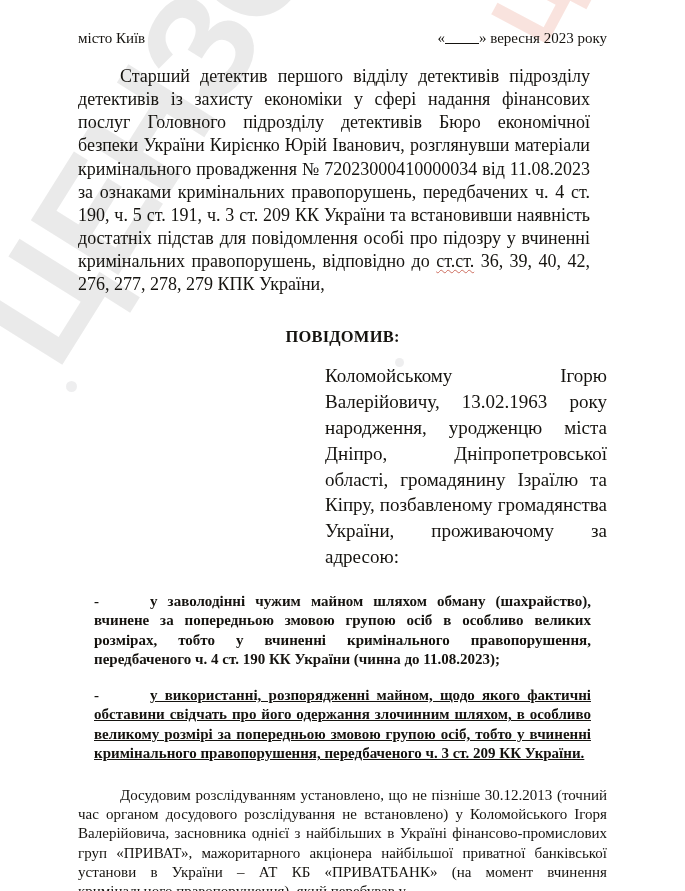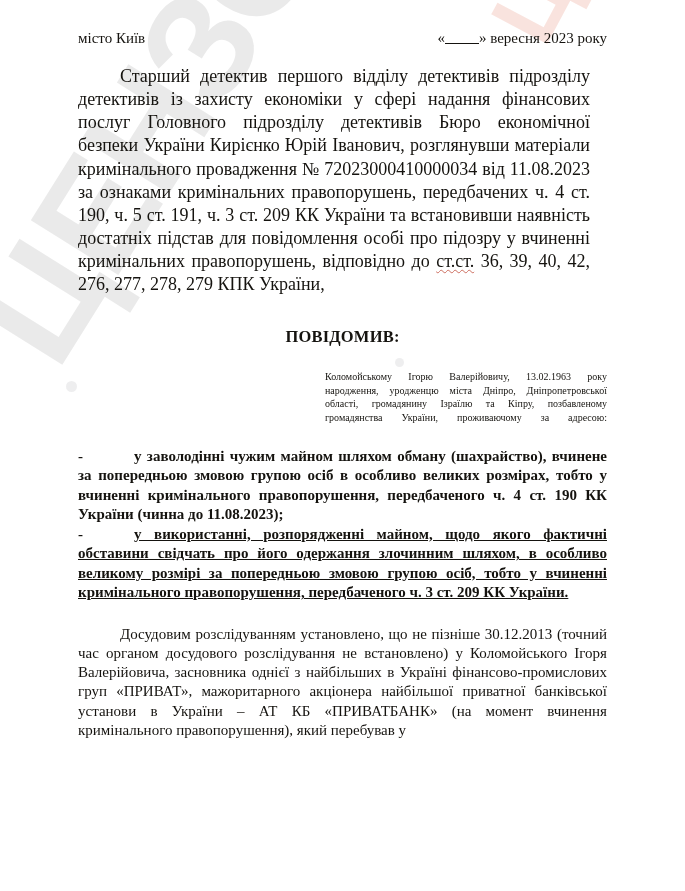--- a/index.html
+++ b/index.html
@@ -120,23 +120,23 @@
 
   .section-head {
     text-align: center;
     font-size: 16.5px;
     font-weight: 700;
     margin: 31px 0 0 0;
     letter-spacing: 0.2px;
   }
 
   .addressee {
-    margin: 23px 0 0 auto;
+    margin: 16px 0 0 auto;
     width: 282px;
-    font-size: 10px;
+    font-size: 19px;
     line-height: 1.36;
     text-align: justify;
     text-align-last: justify;
   }
   .addressee .last-line { text-align-last: left; }
 
   .suspect-head {
     font-size: 15px;
     font-weight: 700;
     margin: 86px 0 0 0;
@@ -145,21 +145,21 @@
 
   .charge-list {
     margin: 22px 0 0 0;
     font-size: 15px;
     font-weight: 700;
     line-height: 1.30;
   }
 
   .charge {
     text-align: justify;
-    margin: 0;
+    margin: 16px;
   }
   .charge + .charge { margin-top: 0; text-decoration: underline; }
 
   .charge .dash {
     display: inline-block;
     width: 56px;
   }
 
   .closing-par {
     margin: 22px 0 0 0;

